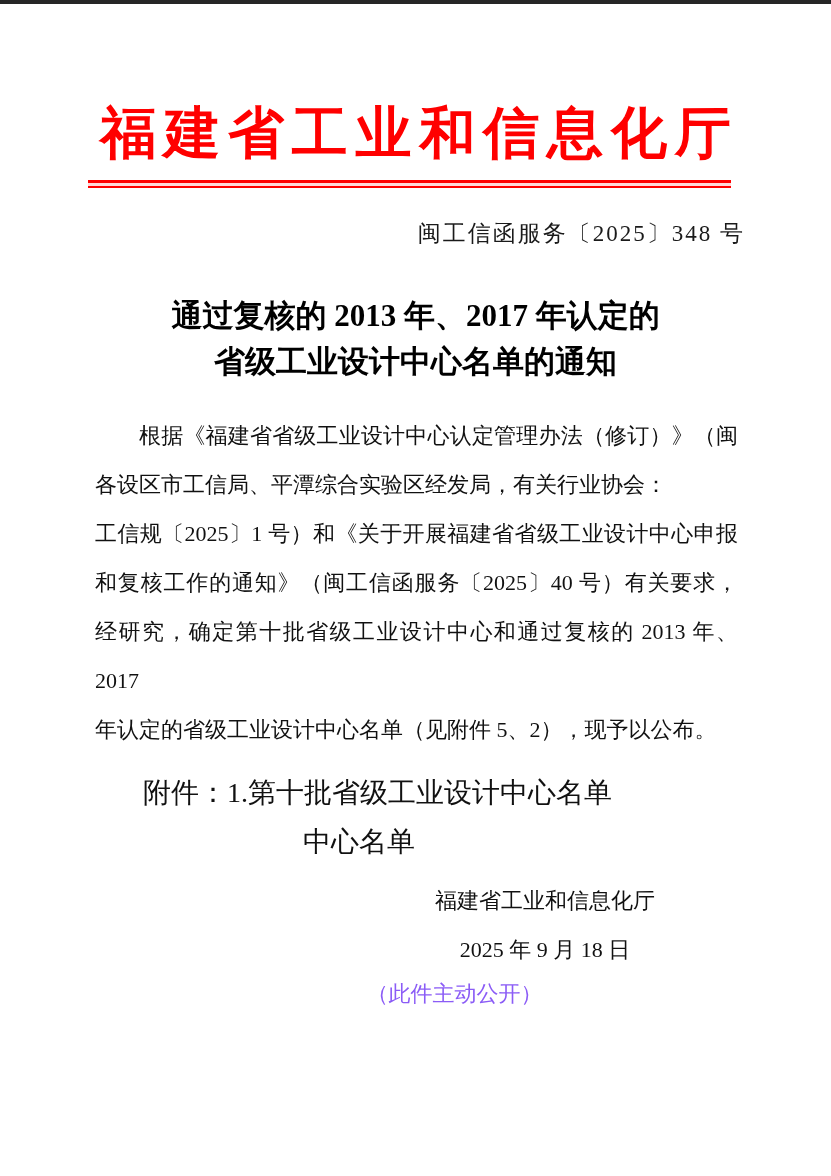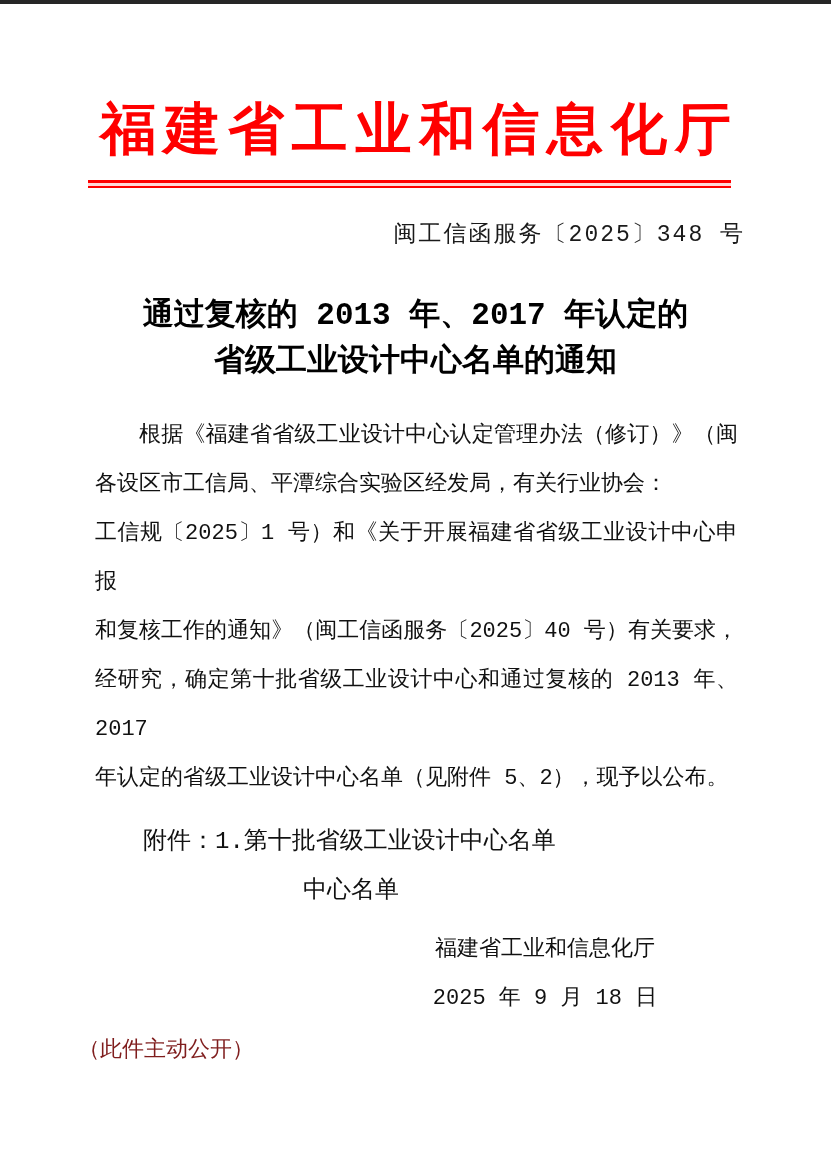--- a/index.html
+++ b/index.html
@@ -7,21 +7,21 @@
     padding: 0;
     background: #ffffff;
   }
   .page {
     position: relative;
     width: 831px;
     height: 1176px;
     margin: 0 auto;
     background: #ffffff;
     overflow: hidden;
-    font-family: Liberation Mono, monospace;
+    font-family: Liberation Serif, serif;
     color: #141414;
   }
   .top-scan-bar {
     position: absolute;
     top: 0; left: 0;
     width: 100%;
     height: 4px;
     background: #262626;
   }
   .agency-header {
@@ -68,40 +68,41 @@
   }
   .body-line.stretch {
     text-align: justify;
     text-align-last: justify;
   }
   .body-line.indent {
     text-indent: 2em;
   }
   .attachments {
     margin: 14px 93px 0 95px;
-    font-size: 24px;
+    font-size: 28px;
     line-height: 49px;
     color: #111111;
   }
   .attach-line-1 { padding-left: 48px; }
   .attach-line-2 { padding-left: 158px; }
   .attach-line-3 { padding-left: 208px; }
   .signature-block {
     margin: 10px 116px 0 auto;
     width: 340px;
     text-align: center;
     font-size: 22px;
     line-height: 49px;
     color: #111111;
   }
   .disclosure-note {
-    margin: 8px 0 0 78px;
+    margin: 0 0 0 78px;
     font-size: 22px;
     line-height: 40px;
-    color: #7f1d1d;
+    color: #8b5cf6;
+    text-align: center;
   }
 </style>
 </head>
 <body>
 
 <div class="page">
 
   <div class="top-scan-bar"></div>
 
   <div class="agency-header">福建省工业和信息化厅</div>

